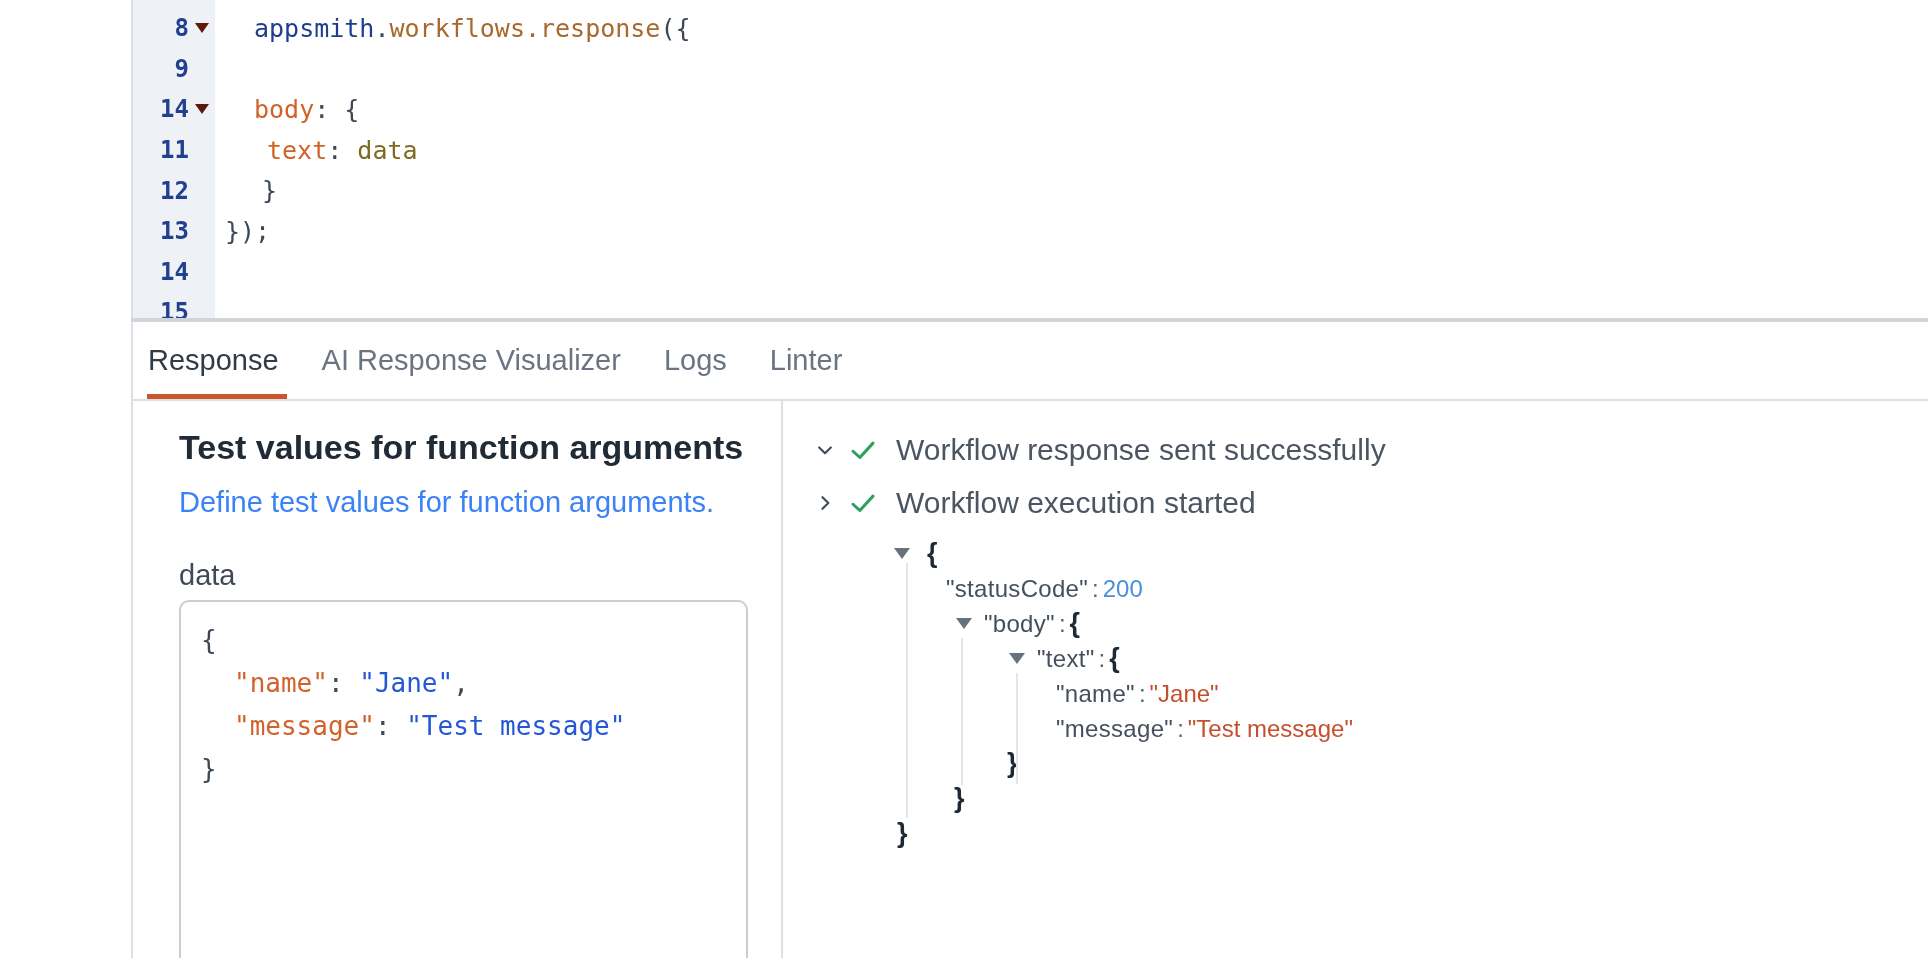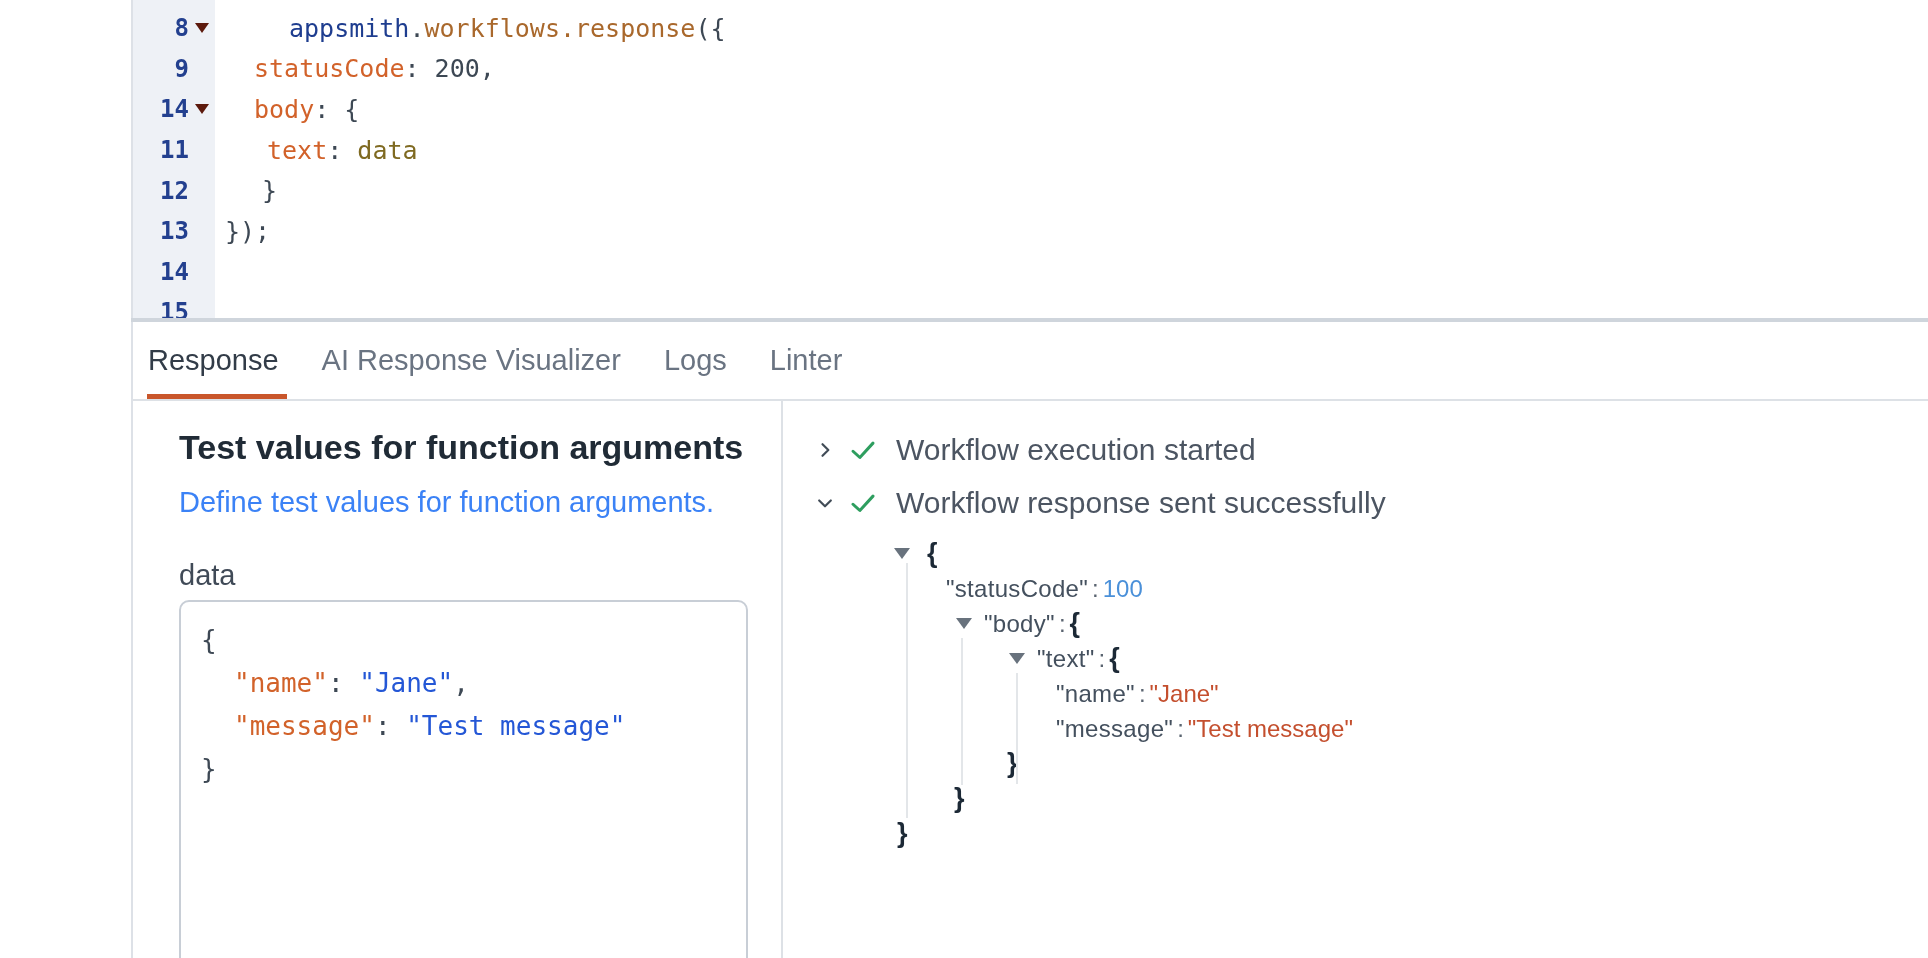--- a/index.html
+++ b/index.html
@@ -17,21 +17,21 @@
     background:linear-gradient(to right, #eef1f6 0, #eef1f6 82px, #ffffff 82px);
     padding-top:8px;
     font-family:"DejaVu Sans Mono", monospace; font-size:25px;
   }
   .ed-row { display:flex; height:40.6px; align-items:center; }
   .gutter-cell { width:82px; flex:0 0 82px; display:flex; align-items:center; }
   .lnum { flex:1; text-align:right; color:#23408f; font-weight:bold; font-size:24px; }
   .fold { width:26px; display:flex; justify-content:center; align-items:center; }
   .fold.on::after { content:""; border-left:7px solid transparent; border-right:7px solid transparent; border-top:10px solid #5c190c; }
   .code-cell { white-space:pre; padding-left:10px; }
-  .tk-navy  { color:#1e3d8f;margin-left:35px; }
+  .tk-navy  { color:#1e3d8f; }
   .tk-brown { color:#a9682c; }
   .tk-key   { color:#d2622a; }
   .tk-punct { color:#3d4854; }
   .tk-olive { color:#7f6a21; }
 
   
   .resize-bar { position:absolute; left:131px; top:318px; right:0; height:4px; background:#cfd5dc; cursor:row-resize; }
 
   
   .tabbar {
@@ -97,21 +97,20 @@
           <span class="lnum">8</span>
           <span class="fold on"></span>
         </div>
         <div class="code-cell" style="padding-left: 39px;"><span class="tk-navy">appsmith</span><span class="tk-punct">.</span><span class="tk-brown">workflows</span><span class="tk-brown">.</span><span class="tk-brown">response</span><span class="tk-punct">({</span></div>
       </div>
       <div class="ed-row">
         <div class="gutter-cell">
           <span class="lnum">9</span>
           <span class="fold"></span>
         </div>
-        <div class="code-cell" style="padding-left: 39px;"><span class="tk-key">statusCode</span><span class="tk-punct">: 200,</span></div>
       </div>
       <div class="ed-row">
         <div class="gutter-cell">
           <span class="lnum">14</span>
           <span class="fold on"></span>
         </div>
         <div class="code-cell" style="padding-left: 39px;"><span class="tk-key">body</span><span class="tk-punct">: {</span></div>
       </div>
       <div class="ed-row">
         <div class="gutter-cell">
@@ -174,58 +173,58 @@
       <div class="lp-label">data</div>
       <div class="lp-box">
           <div class="box-line" style="padding-left: 0px;"><span class="bk-punct">{</span></div>
           <div class="box-line" style="padding-left: 33px;"><span class="bk-key">"name"</span><span class="bk-punct">: </span><span class="bk-str">"Jane"</span><span class="bk-punct">,</span></div>
           <div class="box-line" style="padding-left: 33px;"><span class="bk-key">"message"</span><span class="bk-punct">: </span><span class="bk-str">"Test message"</span></div>
           <div class="box-line" style="padding-left: 0px;"><span class="bk-punct">}</span></div>
         </div>
     </div>
     <div class="v-divider"></div>
     <div class="right-panel">
+        <div class="log-row" data-state="expanded">
+          <div class="chev">
+            <svg width="20" height="20" viewBox="0 0 24 24" fill="none" stroke="currentColor" stroke-width="2.6" stroke-linecap="round" stroke-linejoin="round">
+              <polyline points="5,9 12,16 19,9"></polyline>
+            </svg>
+          </div>
+          <div class="checkmark">
+            <svg width="30" height="30" viewBox="0 0 24 24" fill="none" stroke="#2e9e5f" stroke-width="2.4" stroke-linecap="round" stroke-linejoin="round">
+              <polyline points="4,13 9.5,18 20,6.5"></polyline>
+            </svg>
+          </div>
+          <span class="log-label">Workflow response sent successfully</span>
+        </div>
         <div class="log-row" data-state="collapsed">
           <div class="chev">
             <svg width="20" height="20" viewBox="0 0 24 24" fill="none" stroke="currentColor" stroke-width="2.6" stroke-linecap="round" stroke-linejoin="round">
               <polyline points="9,5 16,12 9,19"></polyline>
             </svg>
           </div>
           <div class="checkmark">
             <svg width="30" height="30" viewBox="0 0 24 24" fill="none" stroke="#2e9e5f" stroke-width="2.4" stroke-linecap="round" stroke-linejoin="round">
               <polyline points="4,13 9.5,18 20,6.5"></polyline>
             </svg>
           </div>
           <span class="log-label">Workflow execution started</span>
-        </div>
-        <div class="log-row" data-state="expanded">
-          <div class="chev">
-            <svg width="20" height="20" viewBox="0 0 24 24" fill="none" stroke="currentColor" stroke-width="2.6" stroke-linecap="round" stroke-linejoin="round">
-              <polyline points="5,9 12,16 19,9"></polyline>
-            </svg>
-          </div>
-          <div class="checkmark">
-            <svg width="30" height="30" viewBox="0 0 24 24" fill="none" stroke="#2e9e5f" stroke-width="2.4" stroke-linecap="round" stroke-linejoin="round">
-              <polyline points="4,13 9.5,18 20,6.5"></polyline>
-            </svg>
-          </div>
-          <span class="log-label">Workflow response sent successfully</span>
         </div>
         <div class="tree">
           <div class="g g1"></div>
           <div class="g g2"></div>
           <div class="g g3"></div>
           <div class="tree-row" style="margin-left: 80px;">
             <div class="tri root"></div>
             <span class="tr-brace">{</span>
           </div>
           <div class="tree-row" style="margin-left: 132px;">
             <span class="tr-key">"statusCode"</span>
             <span class="tr-sep">:</span>
-            <span class="tr-num">100</span>
+            <span class="tr-num">200</span>
           </div>
           <div class="tree-row" style="margin-left: 142px;">
             <div class="tri"></div>
             <span class="tr-key">"body"</span>
             <span class="tr-sep">:</span>
             <span class="tr-brace">{</span>
           </div>
           <div class="tree-row" style="margin-left: 195px;">
             <div class="tri"></div>
             <span class="tr-key">"text"</span>

